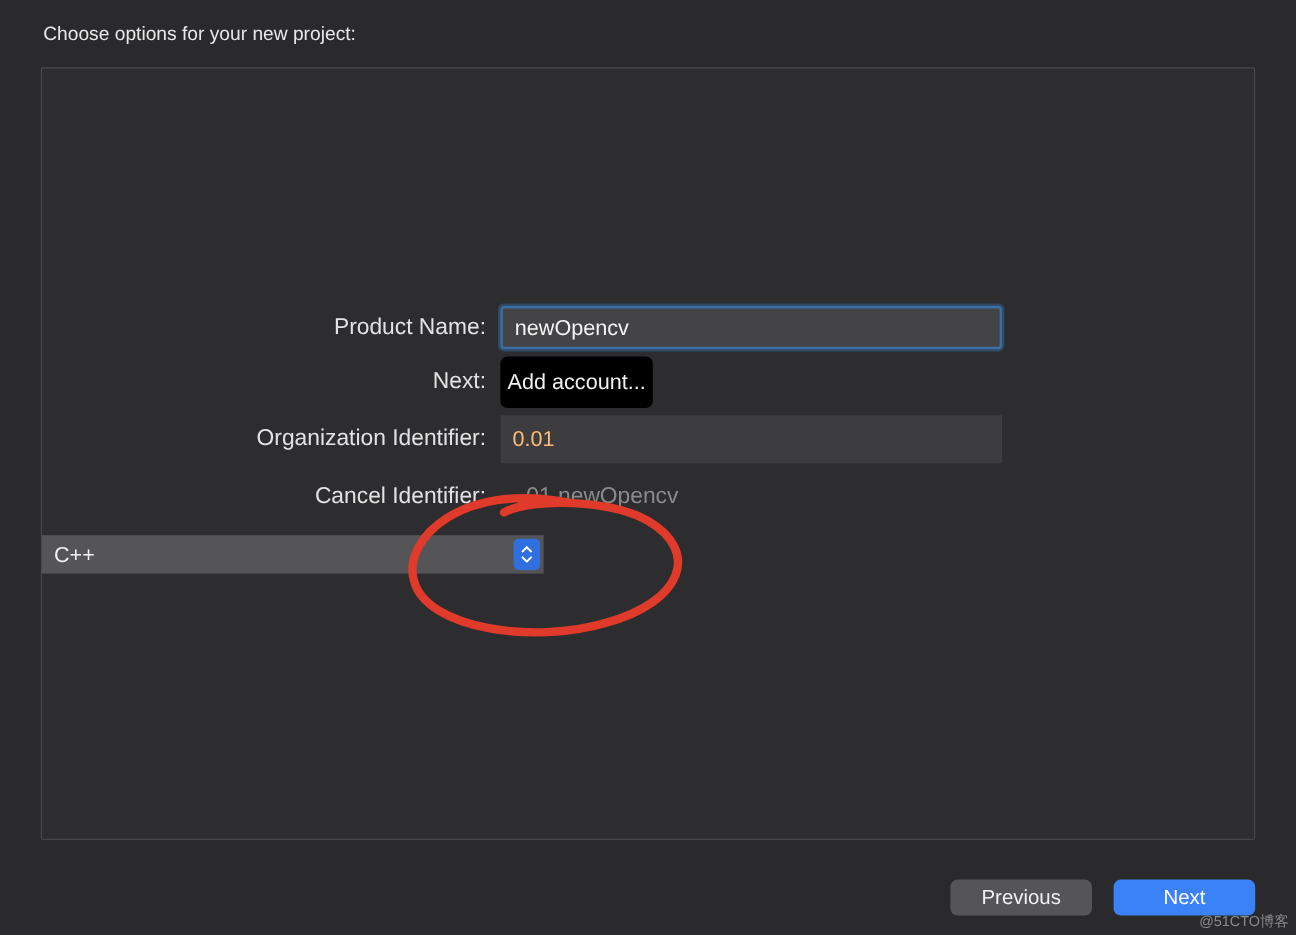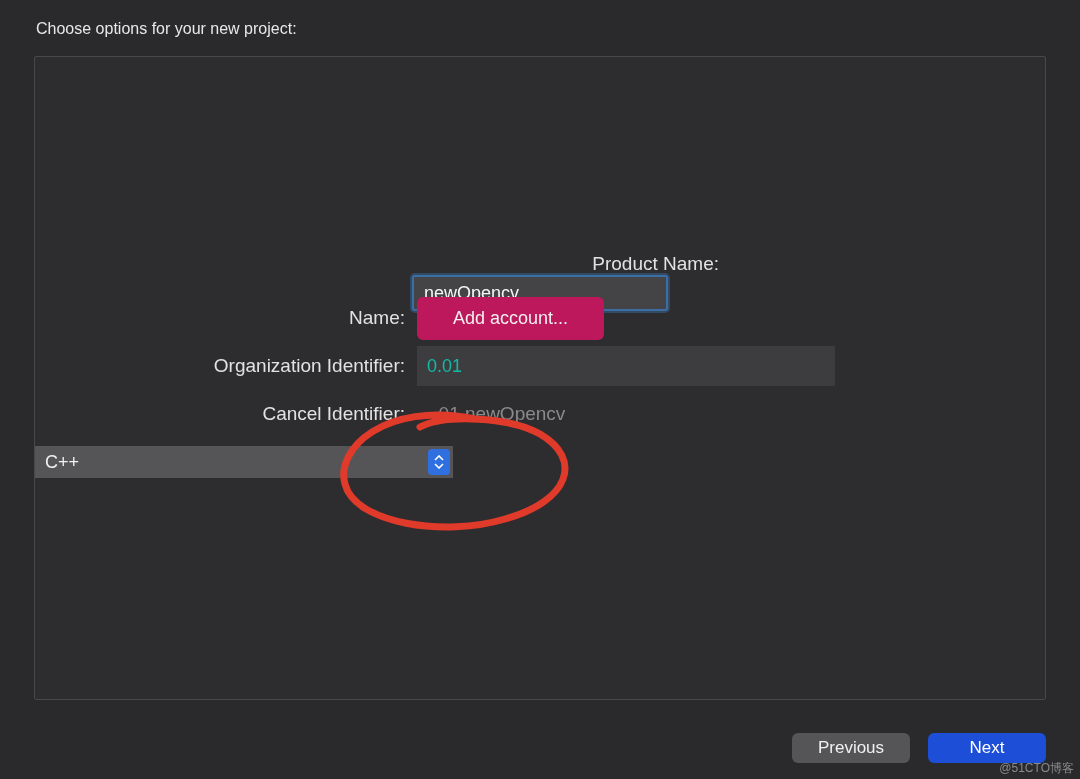--- a/index.html
+++ b/index.html
@@ -32,21 +32,21 @@
       top: 196px;
       left: 0;
       right: 0;
     }
     .row {
       display: flex;
       align-items: center;
       margin-bottom: 14px;
       height: 34px;
     }
-    .row.tall { height: 40px; margin-bottom: 8px; flex-direction: column; }
+    .row.tall { height: 40px; margin-bottom: 8px; }
     .label {
       width: 382px;
       text-align: right;
       padding-right: 12px;
       color: #e2e2e2;
       font-size: 19px;
       white-space: nowrap;
     }
     .field {
       flex: 0 0 418px;
@@ -63,32 +63,32 @@
       font-size: 18px;
       padding: 4px 10px;
       outline: none;
     }
     .text-plain {
       width: 100%;
       height: 32px;
       background: #3d3d3f;
       border: none;
       border-radius: 0;
-      color: #14b8a6;
+      color: #fdba74;
       font-size: 18px;
       padding: 20px 10px;
       outline: none;
     }
     .btn-inline {
       height: 43px;
-      background: #be185d;
+      background: #000000;
       color: #f0f0f0;
       border: none;
       border-radius: 6px;
-      padding: 0 36px;
+      padding: 0 6px;
       font-size: 18px;
       cursor: pointer;
     }
     .readonly-value {
       color: #8a8a8c;
       font-size: 19px;
       padding-left: 10px;
     }
     .select-wrap {
       width: 418px;
@@ -134,21 +134,21 @@
       border-radius: 6px;
       font-size: 17px;
       cursor: pointer;
       padding: 0 20px;
     }
     .btn-secondary {
       background: #555557;
       color: #f0f0f0;
     }
     .btn-primary {
-      background: #1d4ed8;
+      background: #3b82f6;
       color: #ffffff;
     }
     .btn + .btn { margin-left: 18px; }
     .watermark {
       position: absolute;
       right: 6px;
       bottom: 2px;
       font-size: 12px;
       color: #8a8a8c;
     }
@@ -166,21 +166,21 @@
   <div class="form">
 
     <div class="row tall">
       <div class="label">Product Name:</div>
       <div class="field">
         <input type="text" class="text-input" value="newOpencv" style="">
       </div>
     </div>
 
     <div class="row">
-      <div class="label">Name:</div>
+      <div class="label">Next:</div>
       <div class="field">
         <button class="btn-inline">Add account...</button>
       </div>
     </div>
 
     <div class="row">
       <div class="label">Organization Identifier:</div>
       <div class="field">
         <input type="text" class="text-plain" value="0.01" style="">
       </div>

